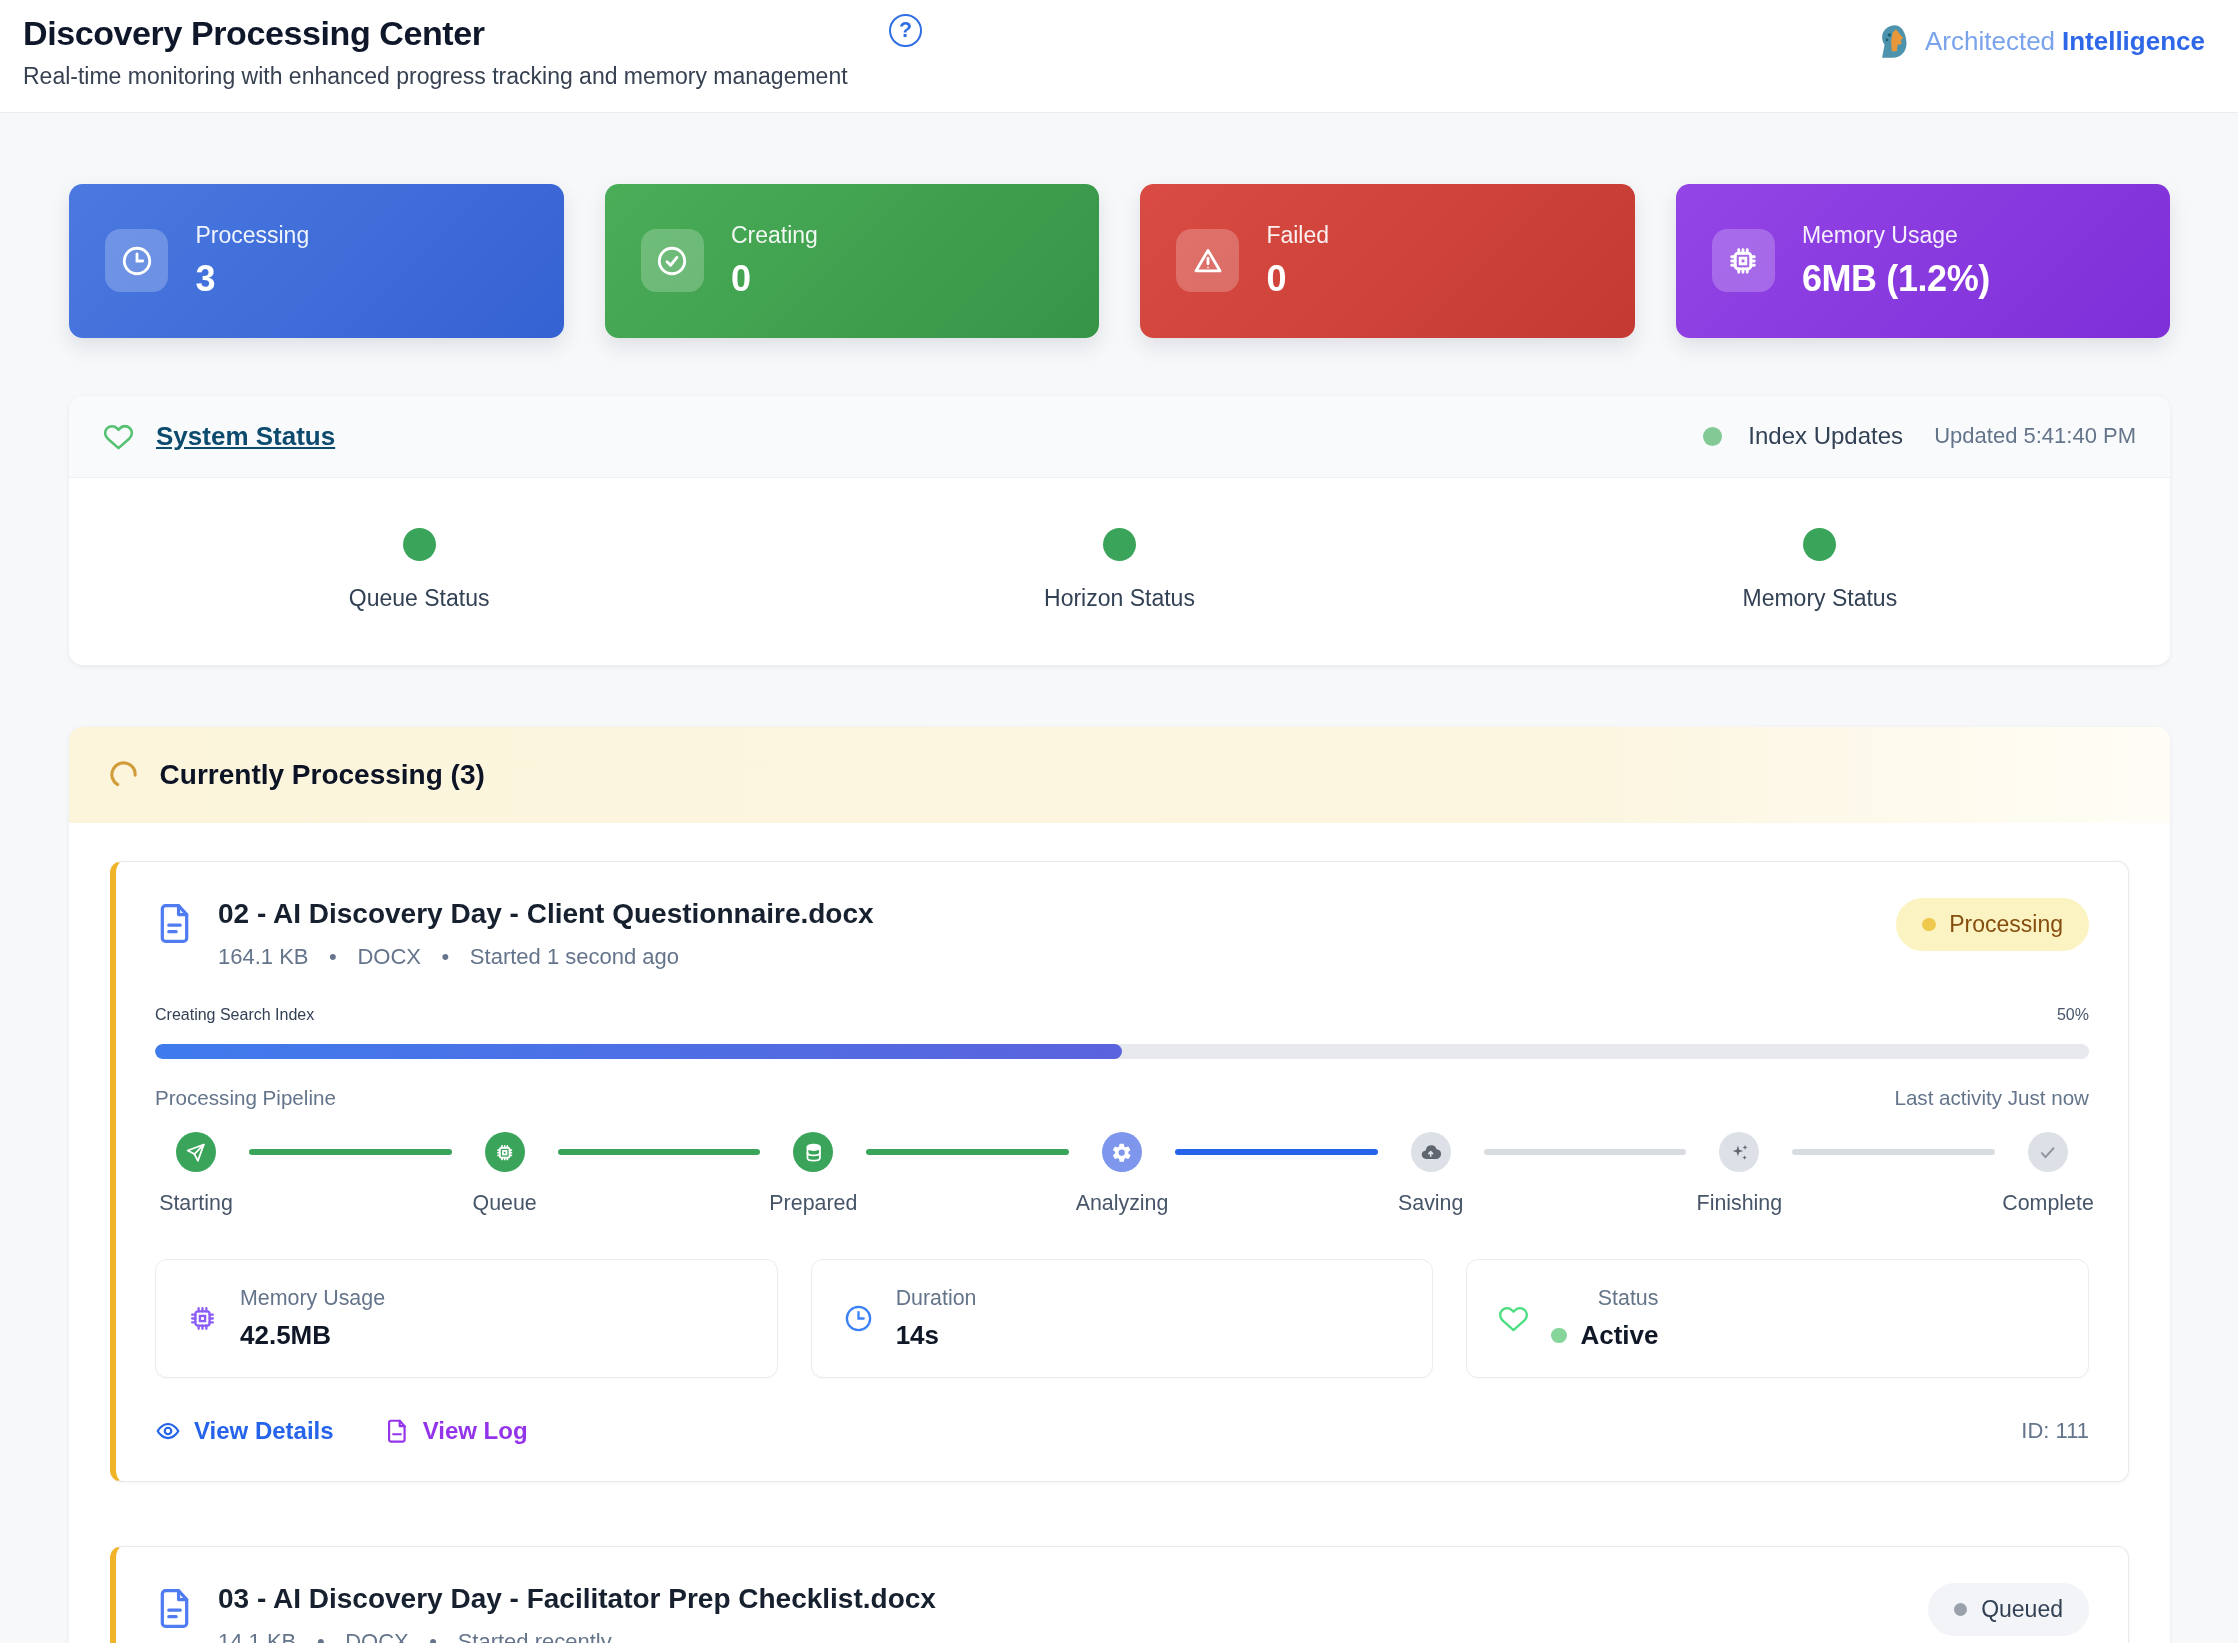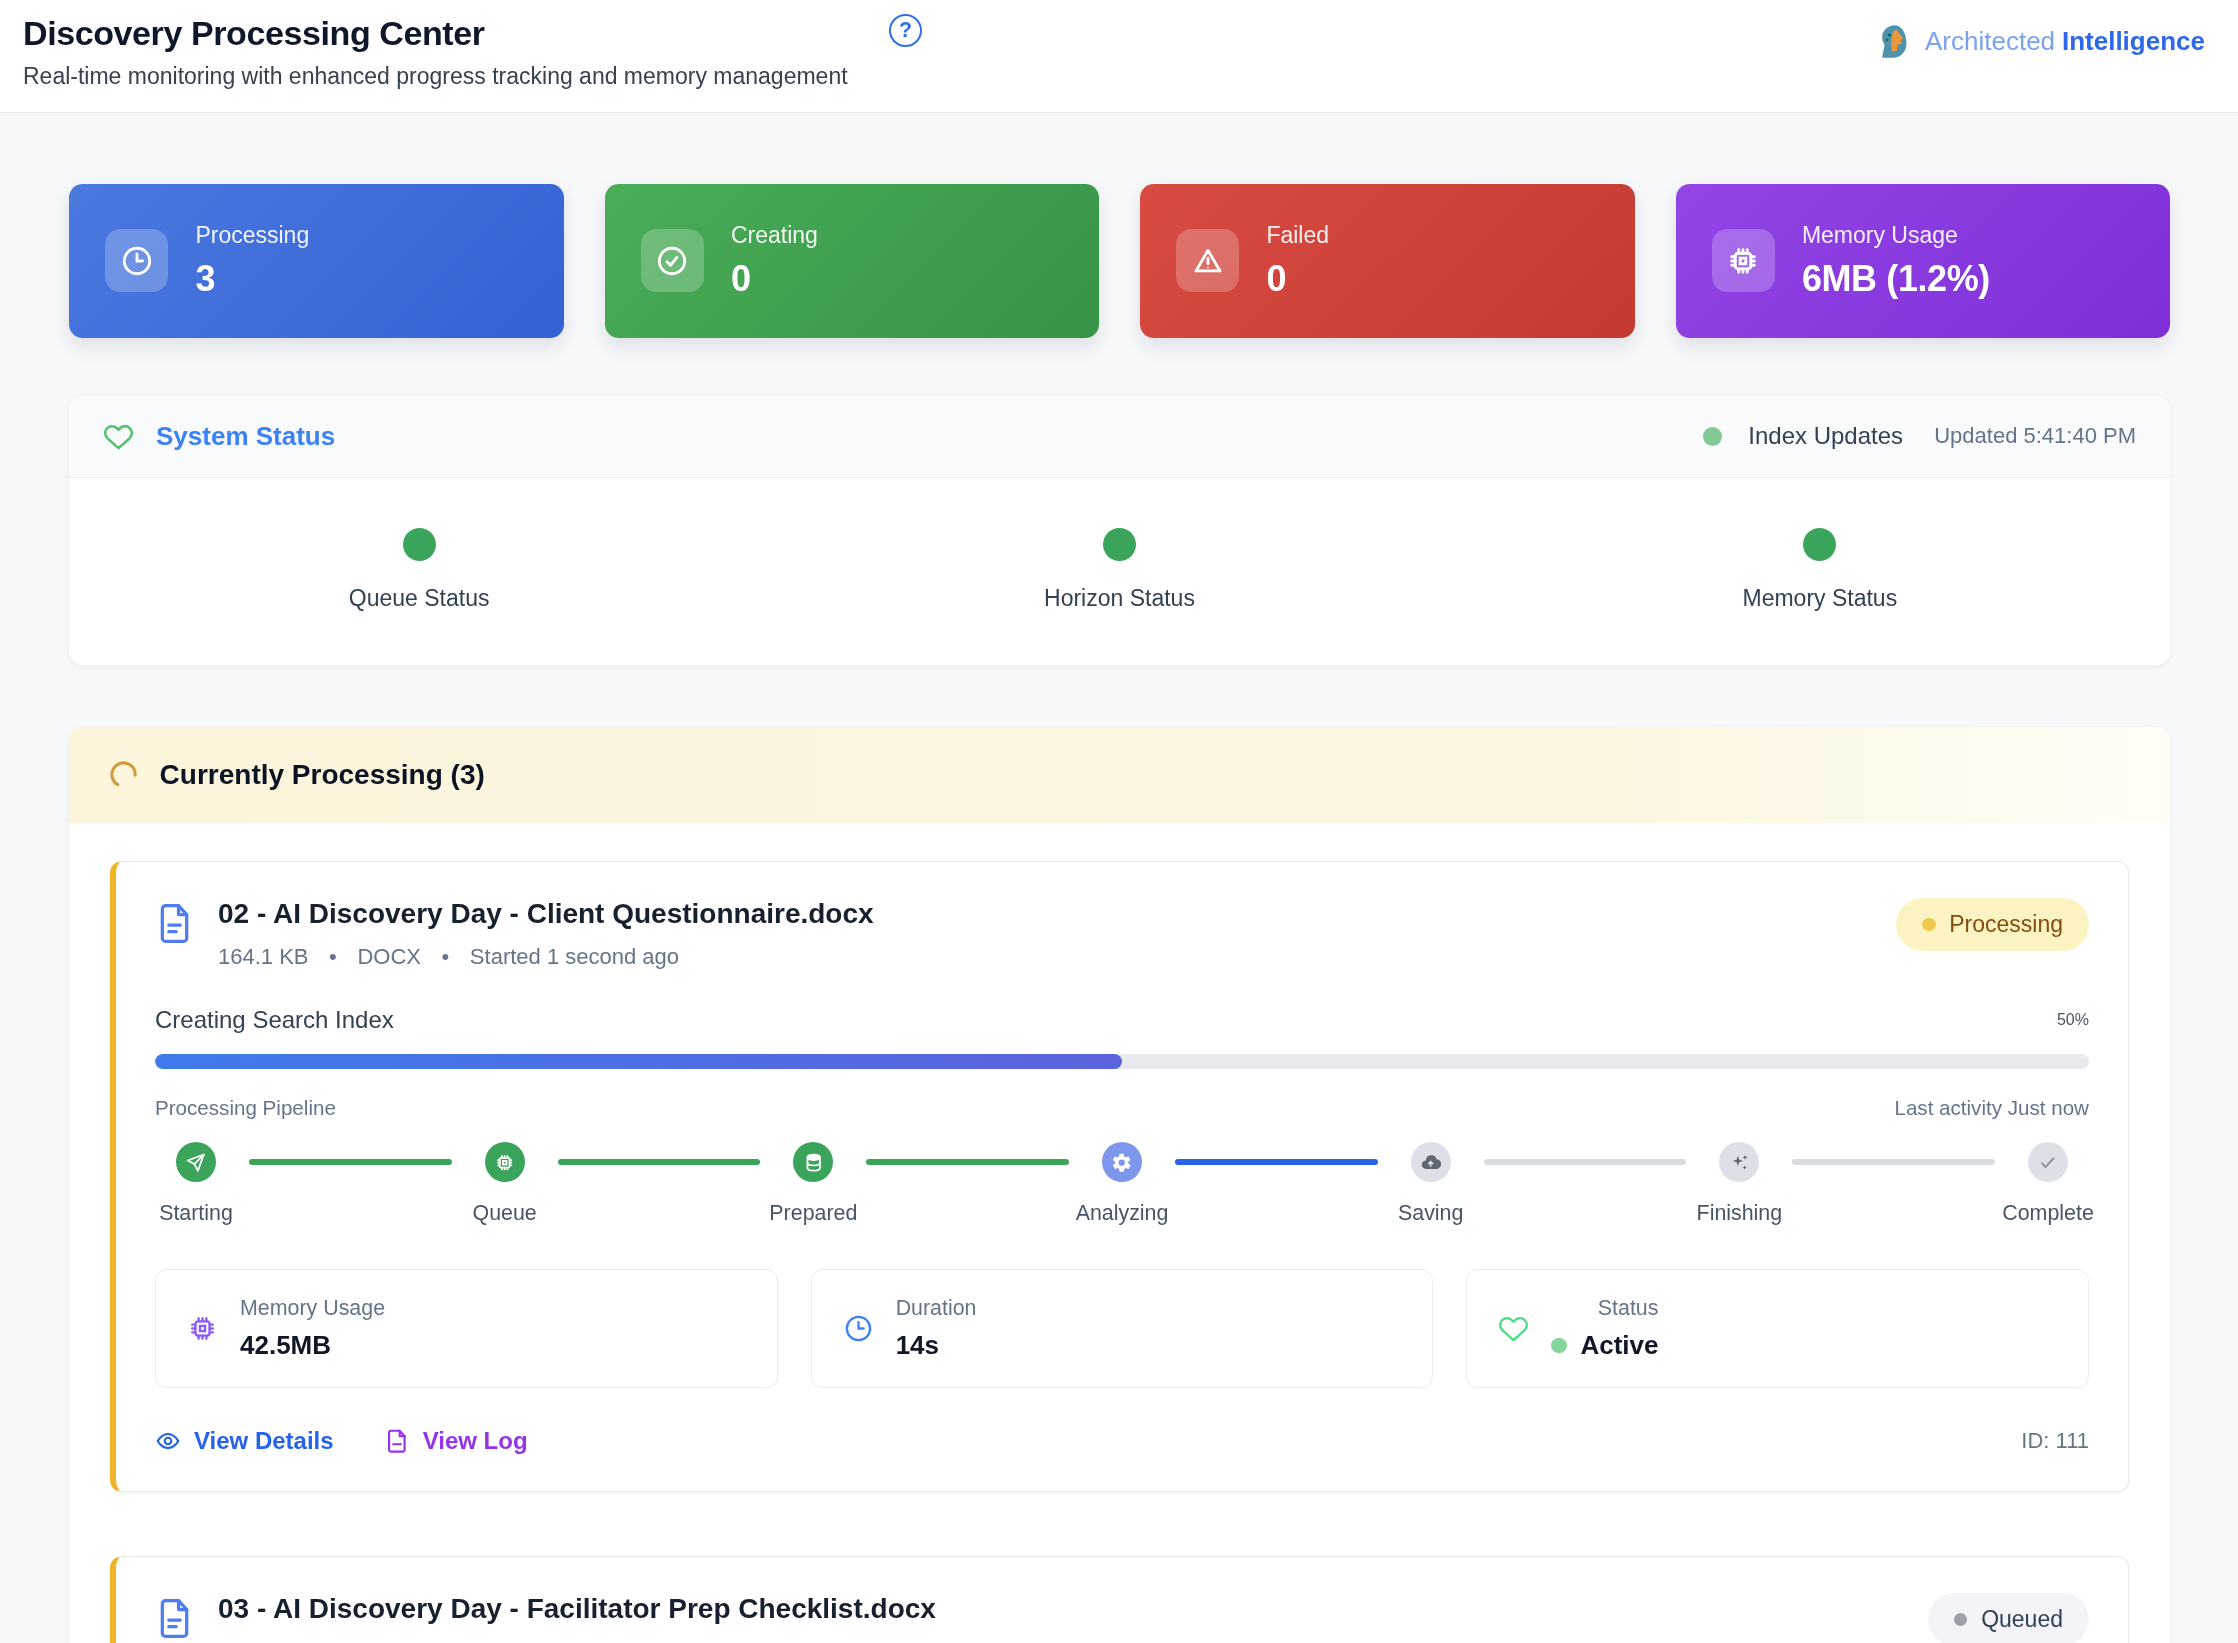--- a/index.html
+++ b/index.html
@@ -51,21 +51,21 @@
   
   .status-card {
     margin:58px 69px 0; background:#fff; border-radius:13.7px; overflow:hidden;
     box-shadow:0 1.7px 5.1px rgba(15,23,42,.06);
   }
   .status-head {
     display:flex; align-items:center; gap:22px; height:82px; padding:0 34px;
     background:#f8fafc; border-bottom:0.9px solid #eef0f3;
   }
   .status-head svg.heart { width:31px; height:31px; stroke:#56c271; fill:none; }
-  .status-title { font-size:26px; font-weight:700; color:#3b82f6; }
+  .status-title { font-size:26px; font-weight:700; color:#0c4a6e;text-decoration:underline; }
   .status-head-right { margin-left:auto; display:flex; align-items:center; gap:26px; }
   .live-dot { width:19px; height:19px; border-radius:50%; background:#82c996; }
   .live-label { font-size:24px; color:#334155; }
   .updated-label { font-size:22px; color:#64748b; margin-left:5.1px; }
   .status-body { display:flex; padding:50px 0 53px; }
   .indicator { flex:1; display:flex; flex-direction:column; align-items:center; }
   .indicator-dot { width:33px; height:33px; border-radius:50%; background:#3aa55a; }
   .indicator-label { margin-top:24px; font-size:23px; color:#334155; }
 
   
@@ -94,21 +94,21 @@
     padding:13px 26px; border-radius:856px; font-size:23px; flex:none;
   }
   .badge .dot { width:13.7px; height:13.7px; border-radius:50%; }
   .badge.processing { background:#fcf3c2; color:#854d0e; }
   .badge.processing .dot { background:#eec94d; }
   .badge.queued { background:#f2f4f7; color:#334155; }
   .badge.queued .dot { background:#9aa1ab; }
 
   .progress-block { margin-top:36px; }
   .progress-labels { display:flex; justify-content:space-between; align-items:center; }
-  .stage-label { font-size:24px; color:#334155; font-weight:500; }
+  .stage-label { font-size:16px; color:#334155; font-weight:500; }
   .pct-label { font-size:16px; color:#475569; }
   .bar-track { margin-top:20.6px; height:14.6px; border-radius:8.6px; background:#e7e9ee; overflow:hidden; }
   .bar-fill { height:100%; border-radius:8.6px; background:linear-gradient(90deg,#3f7bed,#5b63dd); }
   .progress-sub { margin-top:27.4px; display:flex; justify-content:space-between; }
   .progress-sub span { font-size:20.6px; color:#64748b; }
 
   
   .pipeline { margin-top:22px; display:flex; align-items:flex-start; }
   .stage { width:82px; display:flex; flex-direction:column; align-items:center; flex:none; }
   .node {

